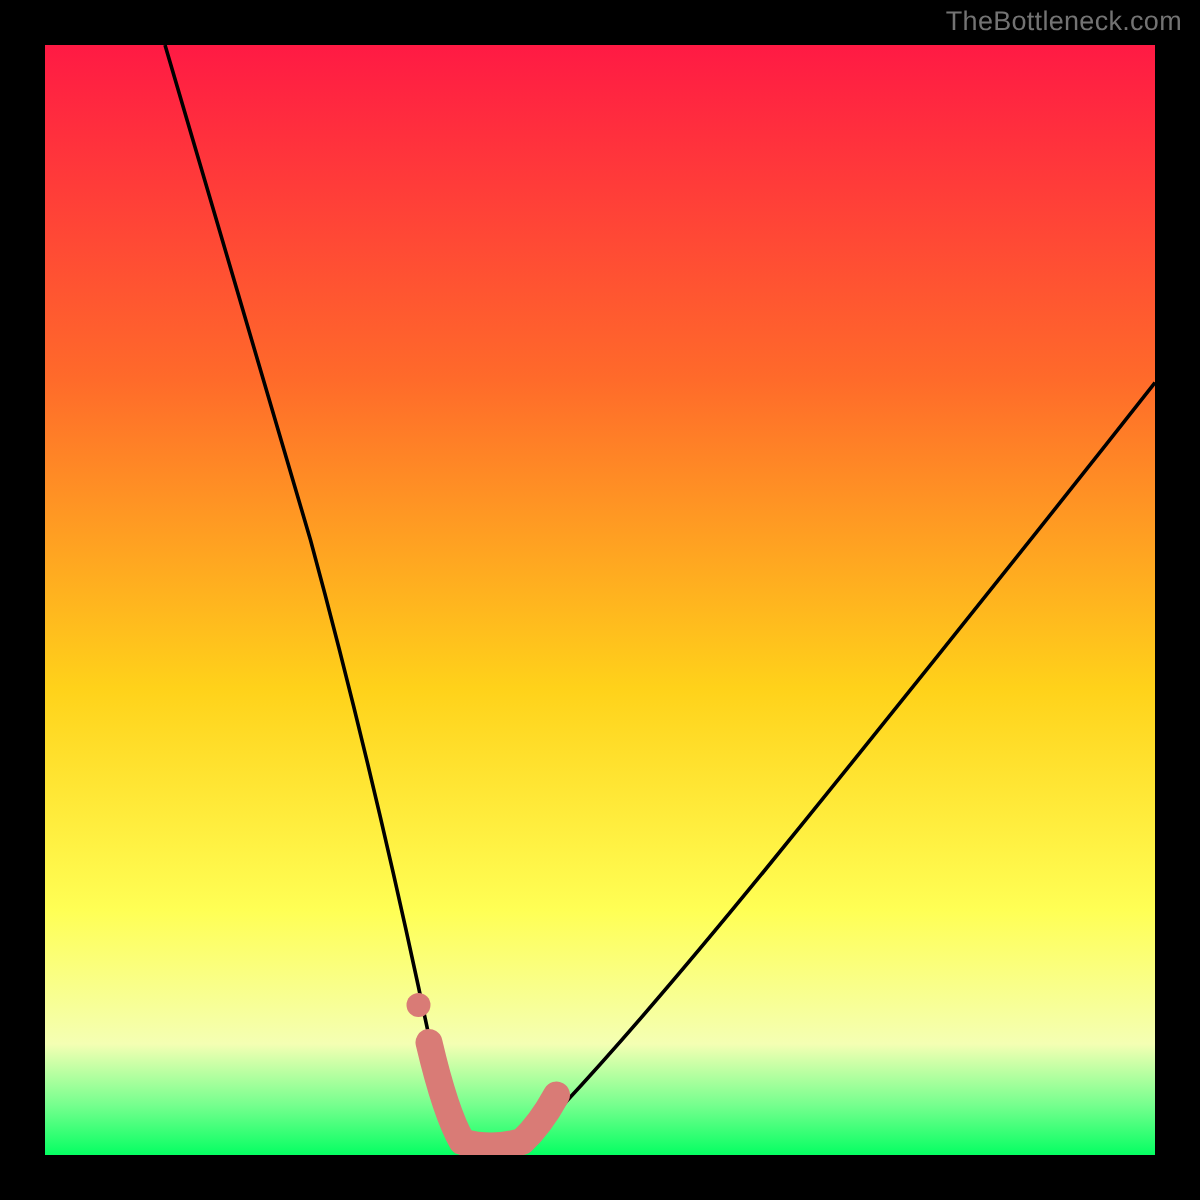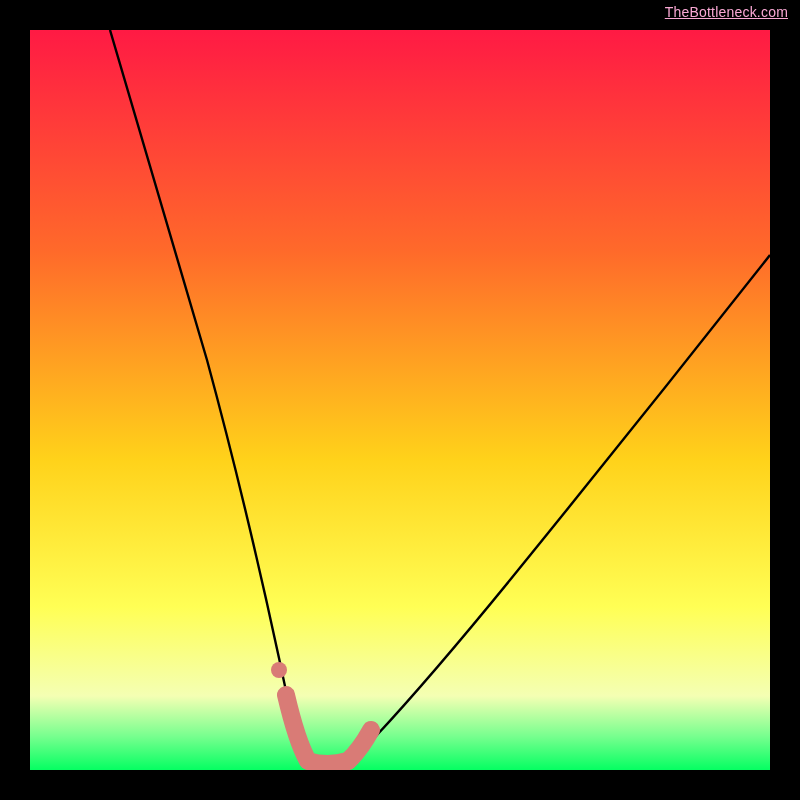--- a/index.html
+++ b/index.html
@@ -14,26 +14,25 @@
   .wrapper {
     position: relative;
     width: 800px;
     height: 800px;
     background: #000;
   }
   .watermark {
     position: absolute;
     top: 4px;
     right: 12px;
-    color: #f9a8d4;
-    font-size: 14px;
+    color: #737373;
+    font-size: 18px;
     font-weight: 500;
     letter-spacing: 0.2px;
     z-index: 5;
-    text-decoration: underline;
   }
   .plot-area {
     position: absolute;
     left: 30px;
     top: 30px;
     width: 740px;
     height: 740px;
     overflow: hidden;
   }
   .plot-area svg {

